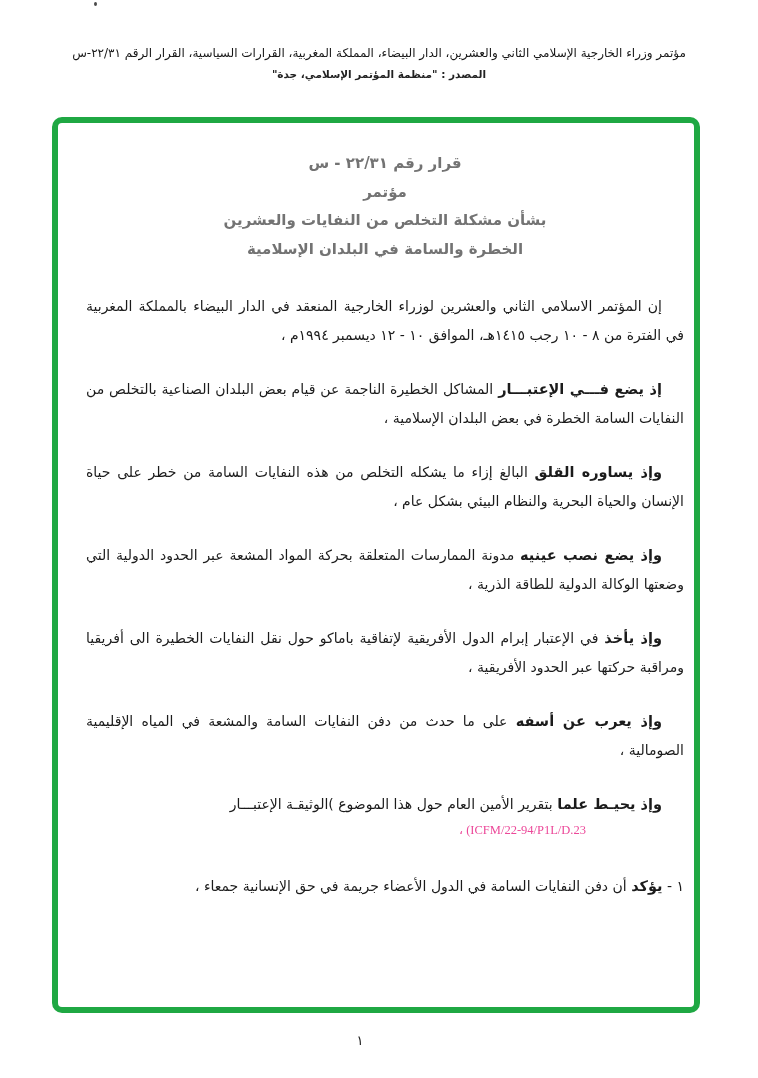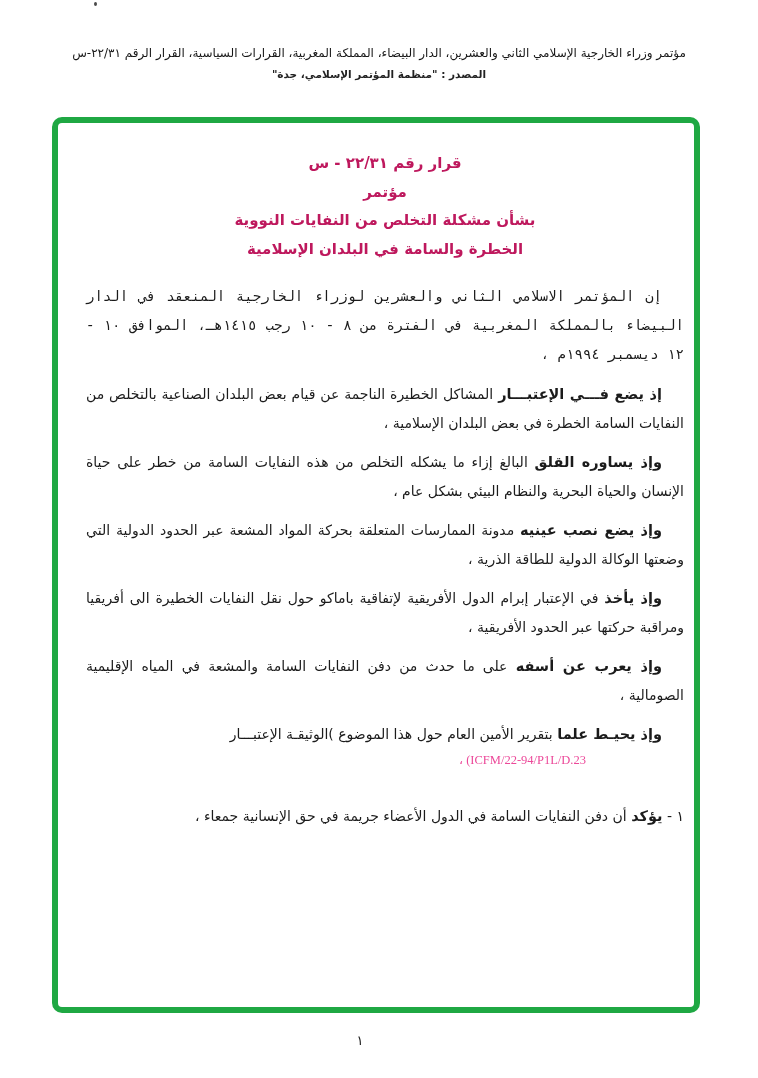--- a/index.html
+++ b/index.html
@@ -28,28 +28,28 @@
     background: #fff;
   }
   .content {
     position: absolute; inset: 0;
     padding: 26px 10px 0 28px;
     direction: rtl;
   }
   .title-block {
     text-align: center; font-weight: bold;
     font-size: 15px; line-height: 28.5px;
-    color: #be185d;
+    color: #737373;
   }
   .para {
     font-size: 14px; line-height: 29px;
     text-align: justify; text-indent: 22px;
-    margin-top: 10px; color: #1b1b1b;
+    margin-top: 25px; color: #1b1b1b;
   }
-  .para.first { margin-top: 20px; font-family: Liberation Mono, monospace; }
+  .para.first { margin-top: 29px; }
   .para b { font-size: 14.5px; }
   .docref {
     direction: rtl; text-align: right;
     margin-top: 3px; margin-right: 98px;
     font-family: "Liberation Serif", "DejaVu Serif", serif;
     font-size: 12.5px; color: #ec4899;
   }
   .docref span { unicode-bidi: isolate; }
   .op-item {
     font-size: 14px; line-height: 29px;
@@ -73,21 +73,21 @@
   <div class="h-line1">مؤتمر وزراء الخارجية الإسلامي الثاني والعشرين، الدار البيضاء، المملكة المغربية، القرارات السياسية، القرار الرقم ٢٢/٣١-س</div>
   <div class="h-line2">المصدر : "منظمة المؤتمر الإسلامي، جدة"</div>
 </header>
 
 <main class="frame">
   <div class="content">
 
     <div class="title-block">
       <div class="t-line">قرار رقم ٢٢/٣١ - س</div>
       <div class="t-line">مؤتمر</div>
-      <div class="t-line">بشأن مشكلة التخلص من النفايات النووية</div>
+      <div class="t-line">بشأن مشكلة التخلص من النفايات والعشرين</div>
       <div class="t-line">الخطرة والسامة في البلدان الإسلامية</div>
     </div>
 
     <p class="para first"><span>إن المؤتمر الاسلامي الثاني والعشرين لوزراء الخارجية المنعقد في الدار البيضاء بالمملكة المغربية في الفترة من ٨ - ١٠ رجب ١٤١٥هـ، الموافق ١٠ - ١٢ ديسمبر ١٩٩٤م ،</span></p>
 
     <p class="para"><b>إذ يضع فـــي الإعتبـــار</b> <span>المشاكل الخطيرة الناجمة عن قيام بعض البلدان الصناعية بالتخلص من النفايات السامة الخطرة في بعض البلدان الإسلامية ،</span></p>
 
     <p class="para"><b>وإذ يساوره القلق</b> <span>البالغ إزاء ما يشكله التخلص من هذه النفايات السامة من خطر على حياة الإنسان والحياة البحرية والنظام البيئي بشكل عام ،</span></p>
 
     <p class="para"><b>وإذ يضع نصب عينيه</b> <span>مدونة الممارسات المتعلقة بحركة المواد المشعة عبر الحدود الدولية التي وضعتها الوكالة الدولية للطاقة الذرية ،</span></p>

